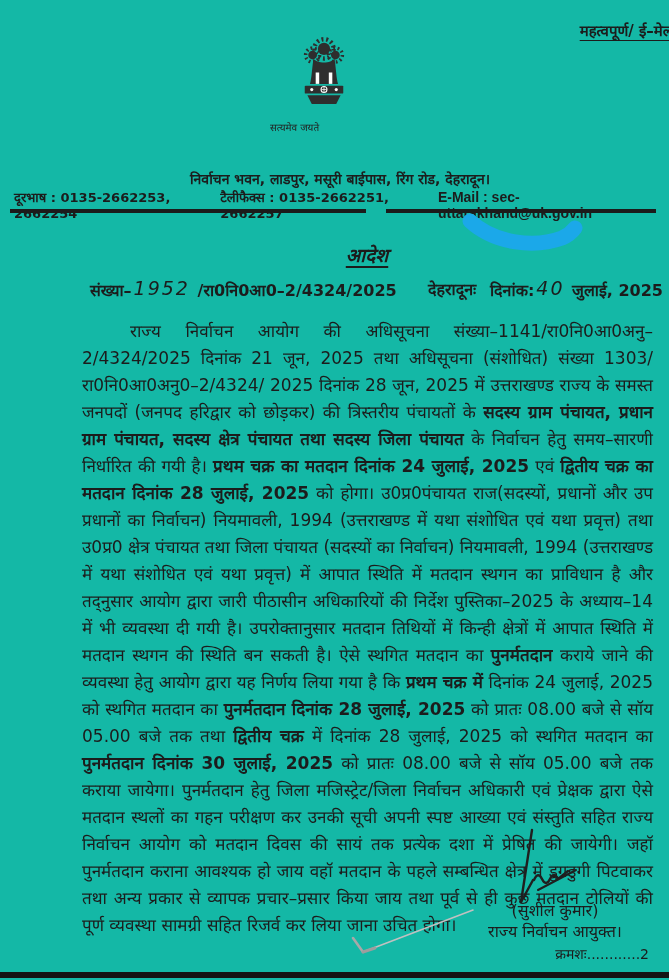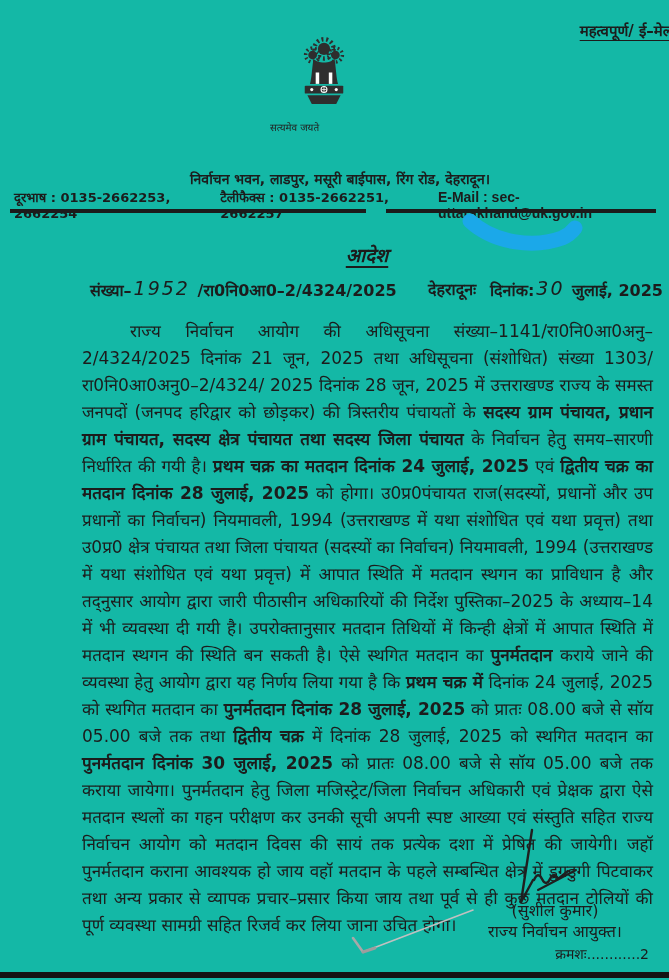--- a/index.html
+++ b/index.html
@@ -138,21 +138,21 @@
     <path d="M20 13 C 45 36 85 40 112 30 C 118 27.5 122 24 125 20" fill="none" stroke="#1BA8E9" stroke-width="15" stroke-linecap="round" style="stroke: rgb(27, 168, 233);"></path>
   </svg>
 
   <div class="order-title">
     <span>आदेश</span>
   </div>
 
   <div class="ref-line">
     <span class="ref-number"><span>संख्या–</span><span class="hand">1952</span><span> /रा0नि0आ0–2/4324/2025</span></span>
     <span class="ref-place">देहरादूनः</span>
-    <span class="ref-date"><span>दिनांक:</span><span class="hand">30</span><span> जुलाई, 2025</span></span>
+    <span class="ref-date"><span>दिनांक:</span><span class="hand">40</span><span> जुलाई, 2025</span></span>
   </div>
 
   <div class="body-text"><span>राज्य निर्वाचन आयोग की अधिसूचना संख्या–1141/रा0नि0आ0अनु–2/4324/2025 दिनांक 21 जून, 2025 तथा अधिसूचना (संशोधित) संख्या 1303/रा0नि0आ0अनु0–2/4324/ 2025 दिनांक 28 जून, 2025 में उत्तराखण्ड राज्य के समस्त जनपदों (जनपद हरिद्वार को छोड़कर) की त्रिस्तरीय पंचायतों के </span><span class="b">सदस्य ग्राम पंचायत, प्रधान ग्राम पंचायत, सदस्य क्षेत्र पंचायत तथा सदस्य जिला पंचायत</span><span> के निर्वाचन हेतु समय–सारणी निर्धारित की गयी है। </span><span class="b">प्रथम चक्र का मतदान दिनांक 24 जुलाई, 2025</span><span> एवं </span><span class="b">द्वितीय चक्र का मतदान दिनांक 28 जुलाई, 2025</span><span> को होगा। उ0प्र0पंचायत राज(सदस्यों, प्रधानों और उप प्रधानों का निर्वाचन) नियमावली, 1994 (उत्तराखण्ड में यथा संशोधित एवं यथा प्रवृत्त) तथा उ0प्र0 क्षेत्र पंचायत तथा जिला पंचायत (सदस्यों का निर्वाचन) नियमावली, 1994 (उत्तराखण्ड में यथा संशोधित एवं यथा प्रवृत्त) में आपात स्थिति में मतदान स्थगन का प्राविधान है और तद्नुसार आयोग द्वारा जारी पीठासीन अधिकारियों की निर्देश पुस्तिका–2025 के अध्याय–14 में भी व्यवस्था दी गयी है। उपरोक्तानुसार मतदान तिथियों में किन्ही क्षेत्रों में आपात स्थिति में मतदान स्थगन की स्थिति बन सकती है। ऐसे स्थगित मतदान का </span><span class="b">पुनर्मतदान</span><span> कराये जाने की व्यवस्था हेतु आयोग द्वारा यह निर्णय लिया गया है कि </span><span class="b">प्रथम चक्र में</span><span> दिनांक 24 जुलाई, 2025 को स्थगित मतदान का </span><span class="b">पुनर्मतदान दिनांक 28 जुलाई, 2025</span><span> को प्रातः 08.00 बजे से सॉय 05.00 बजे तक तथा </span><span class="b">द्वितीय चक्र</span><span> में दिनांक 28 जुलाई, 2025 को स्थगित मतदान का </span><span class="b">पुनर्मतदान दिनांक 30 जुलाई, 2025</span><span> को प्रातः 08.00 बजे से सॉय 05.00 बजे तक कराया जायेगा। पुनर्मतदान हेतु जिला मजिस्ट्रेट/जिला निर्वाचन अधिकारी एवं प्रेक्षक द्वारा ऐसे मतदान स्थलों का गहन परीक्षण कर उनकी सूची अपनी स्पष्ट आख्या एवं संस्तुति सहित राज्य निर्वाचन आयोग को मतदान दिवस की सायं तक प्रत्येक दशा में प्रेषित की जायेगी। जहॉ पुनर्मतदान कराना आवश्यक हो जाय वहॉ मतदान के पहले सम्बन्धित क्षेत्र में डुगडुगी पिटवाकर तथा अन्य प्रकार से व्यापक प्रचार–प्रसार किया जाय तथा पूर्व से ही कुछ मतदान टोलियों की पूर्ण व्यवस्था सामग्री सहित रिजर्व कर लिया जाना उचित होगा।</span></div>
 
   <svg class="sig-mark" viewBox="0 0 110 80" aria-hidden="true">
     <g fill="none" stroke="#1f1f1f" stroke-width="2.4" stroke-linecap="round">
       <path d="M44 2 C 41 22 37 48 33 74"></path>
       <path d="M33 74 L45 52"></path>
       <path d="M46 52 q4 -9 8 -1 q4 8 8 0 q4 -8 8 0 l10 -8"></path>
       <path d="M50 62 L88 42" stroke-width="2"></path>

